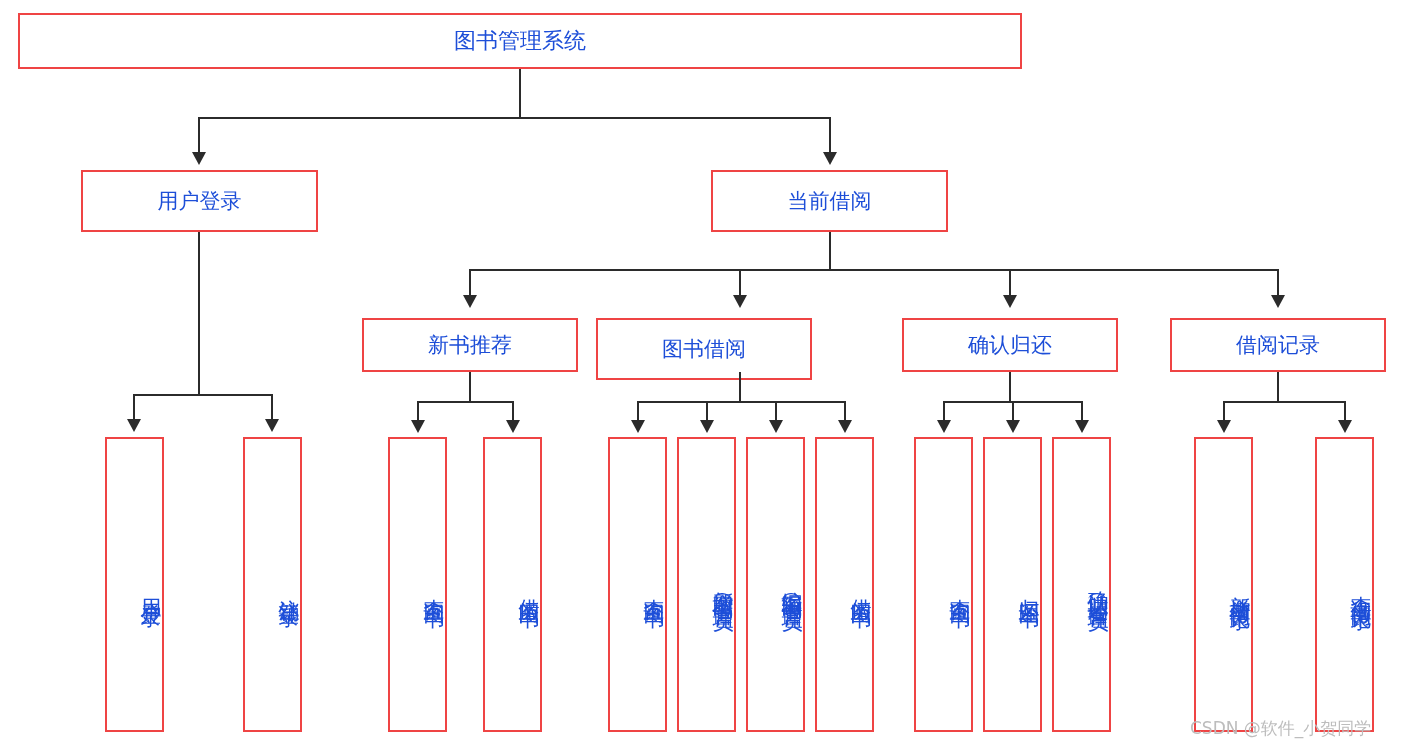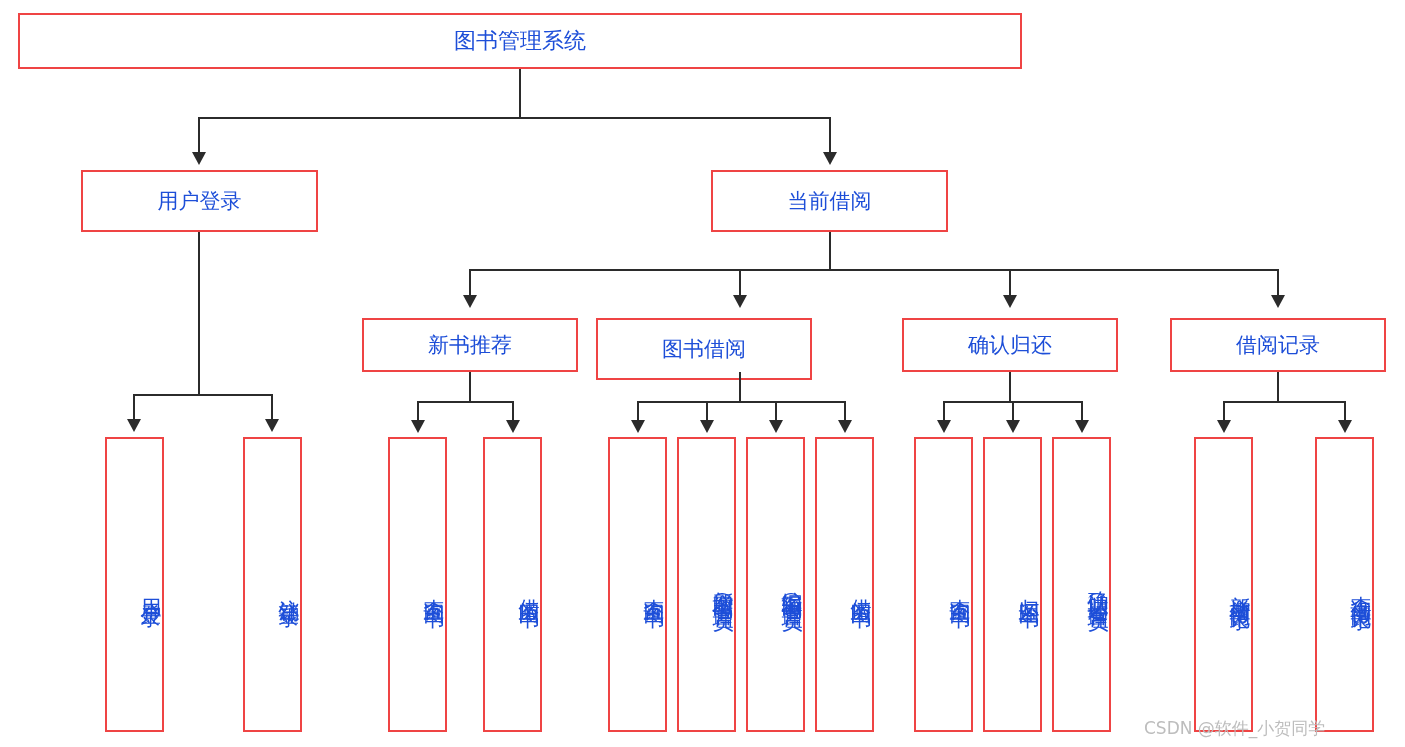--- a/index.html
+++ b/index.html
@@ -187,15 +187,15 @@
       <span>确认归还（管理员）</span>
     </div>
 
   <div class="node leaf" style="left:1194px; top:437px; width:59px; height:295px;">
       <span>新增借阅记录</span>
     </div>
   <div class="node leaf" style="left:1315px; top:437px; width:59px; height:295px;">
       <span>查询借阅记录</span>
     </div>
 
-  <div class="watermark" style="left:1144px; top:717px;">CSDN @软件_小贺同学</div>
+  <div class="watermark" style="left:1190px; top:717px;">CSDN @软件_小贺同学</div>
 
 </div>
 
 </body></html>

